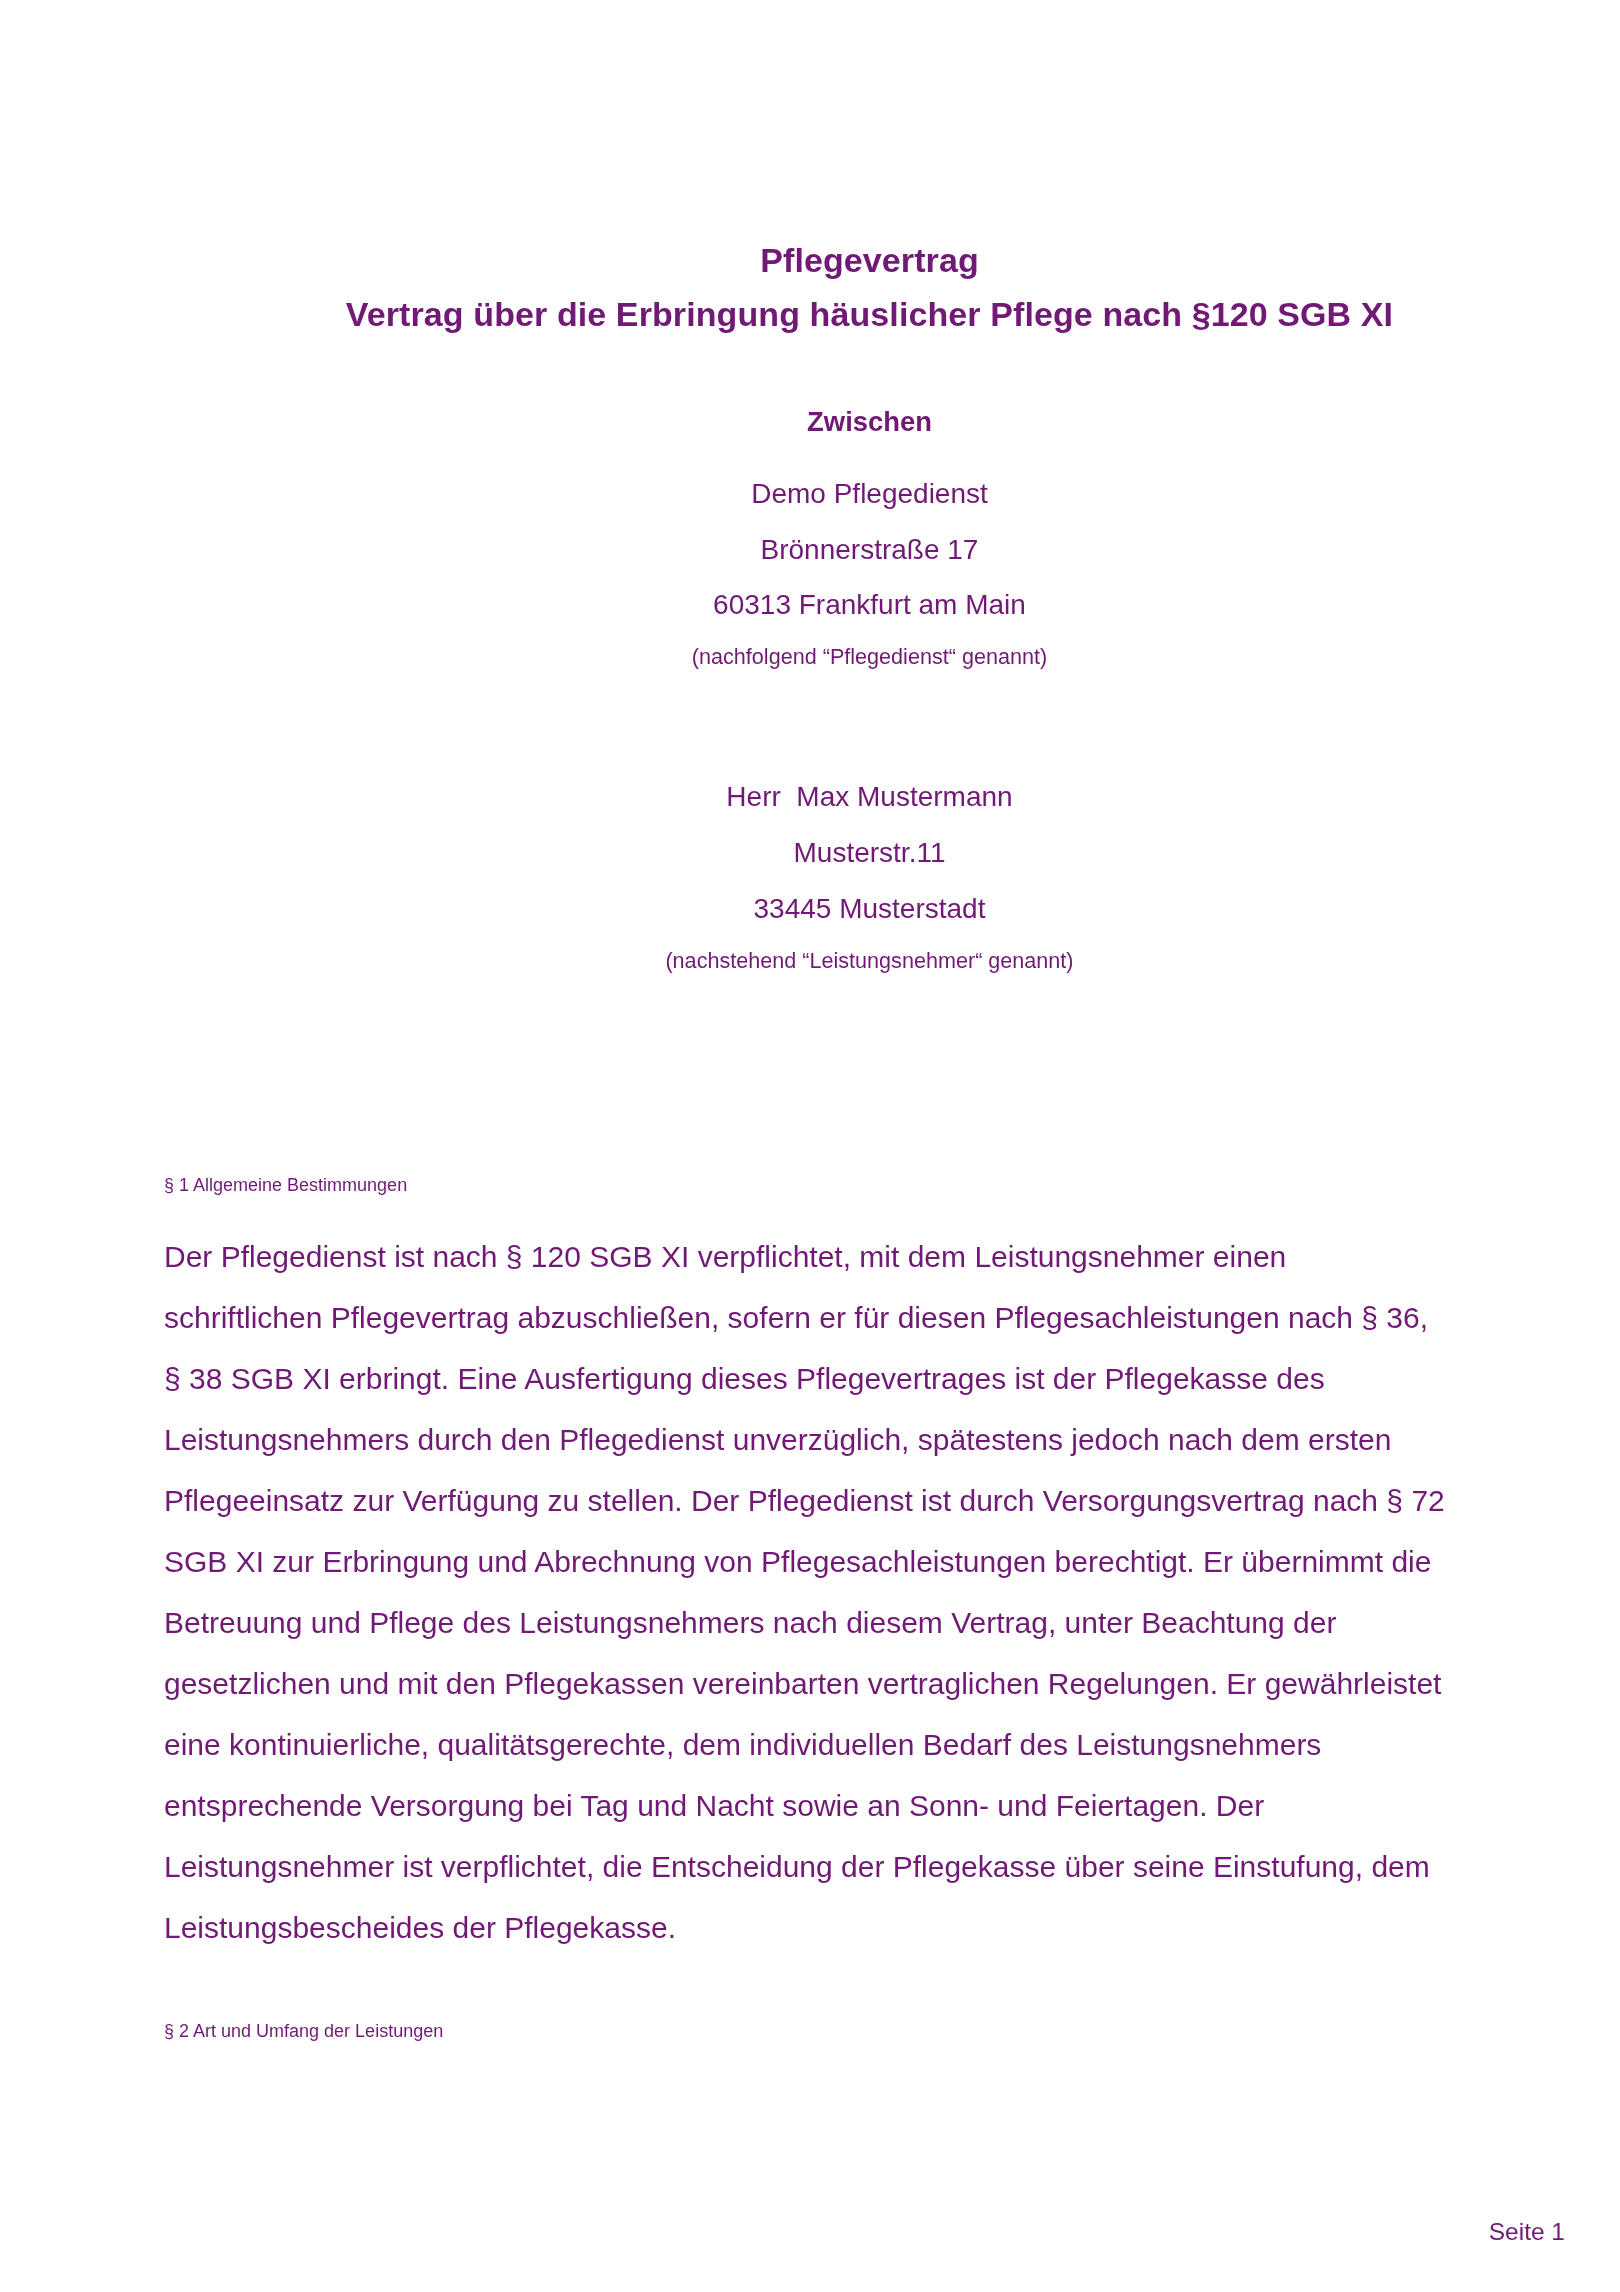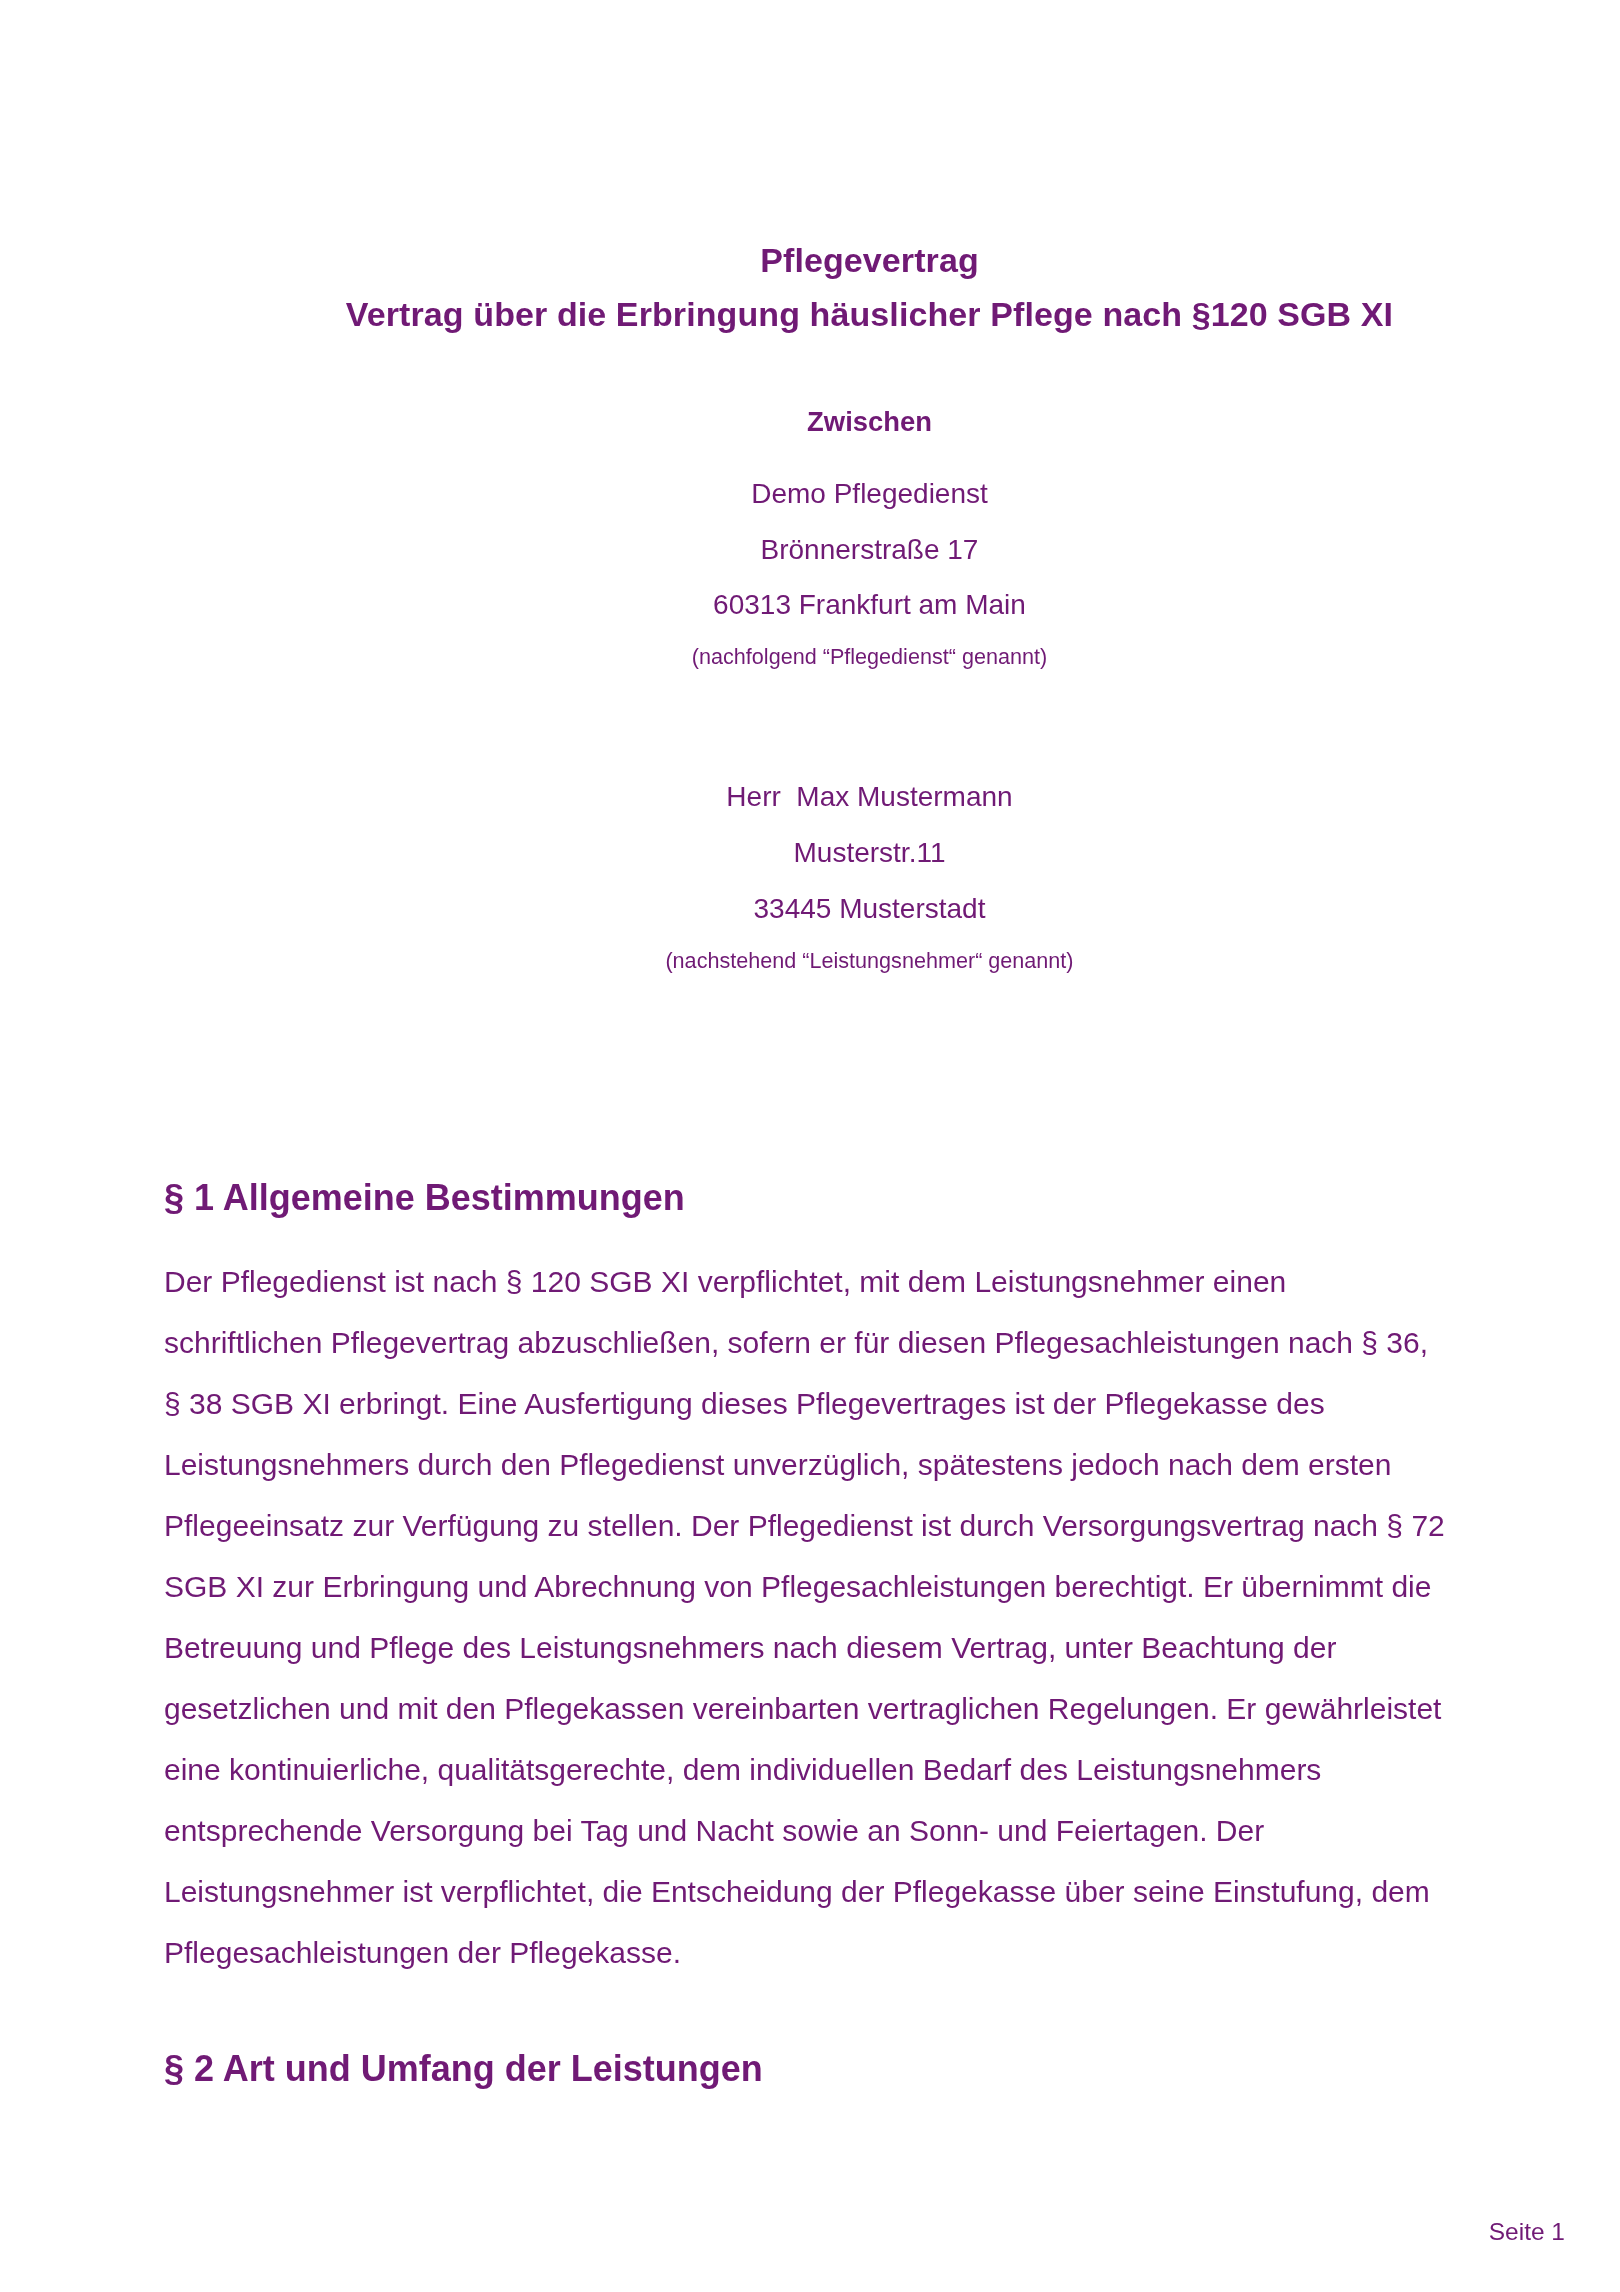--- a/index.html
+++ b/index.html
@@ -83,22 +83,22 @@
     font-size: 27.4px;
     line-height: 1.45;
     margin: 0;
   }
 
   
   .sp-section-1 { height: 123px; }
   .sp-section-2 { height: 61px; }
 
   .section-heading {
-    font-weight: bold;
-    font-size: 36px;
+    font-weight: normal;
+    font-size: 18px;
     line-height: 1.4;
     margin: 0;
     text-align: left;
   }
 
   .body-para {
     font-weight: normal;
     font-size: 30px;
     line-height: 61px;
     margin: 0;
@@ -165,21 +165,21 @@
         <span class="ln">schriftlichen Pflegevertrag abzuschließen, sofern er für diesen Pflegesachleistungen nach § 36,</span>
         <span class="ln">§ 38 SGB XI erbringt. Eine Ausfertigung dieses Pflegevertrages ist der Pflegekasse des</span>
         <span class="ln">Leistungsnehmers durch den Pflegedienst unverzüglich, spätestens jedoch nach dem ersten</span>
         <span class="ln">Pflegeeinsatz zur Verfügung zu stellen. Der Pflegedienst ist durch Versorgungsvertrag nach § 72</span>
         <span class="ln">SGB XI zur Erbringung und Abrechnung von Pflegesachleistungen berechtigt. Er übernimmt die</span>
         <span class="ln">Betreuung und Pflege des Leistungsnehmers nach diesem Vertrag, unter Beachtung der</span>
         <span class="ln">gesetzlichen und mit den Pflegekassen vereinbarten vertraglichen Regelungen. Er gewährleistet</span>
         <span class="ln">eine kontinuierliche, qualitätsgerechte, dem individuellen Bedarf des Leistungsnehmers</span>
         <span class="ln">entsprechende Versorgung bei Tag und Nacht sowie an Sonn- und Feiertagen. Der</span>
         <span class="ln">Leistungsnehmer ist verpflichtet, die Entscheidung der Pflegekasse über seine Einstufung, dem</span>
-        <span class="ln">Pflegesachleistungen der Pflegekasse.</span>
+        <span class="ln">Leistungsbescheides der Pflegekasse.</span>
       </p>
     </div>
 
     <div class="sp-section-2"></div>
 
     <div>
       <h3 class="section-heading">§ 2 Art und Umfang der Leistungen</h3>
     </div>
 
   </div>

